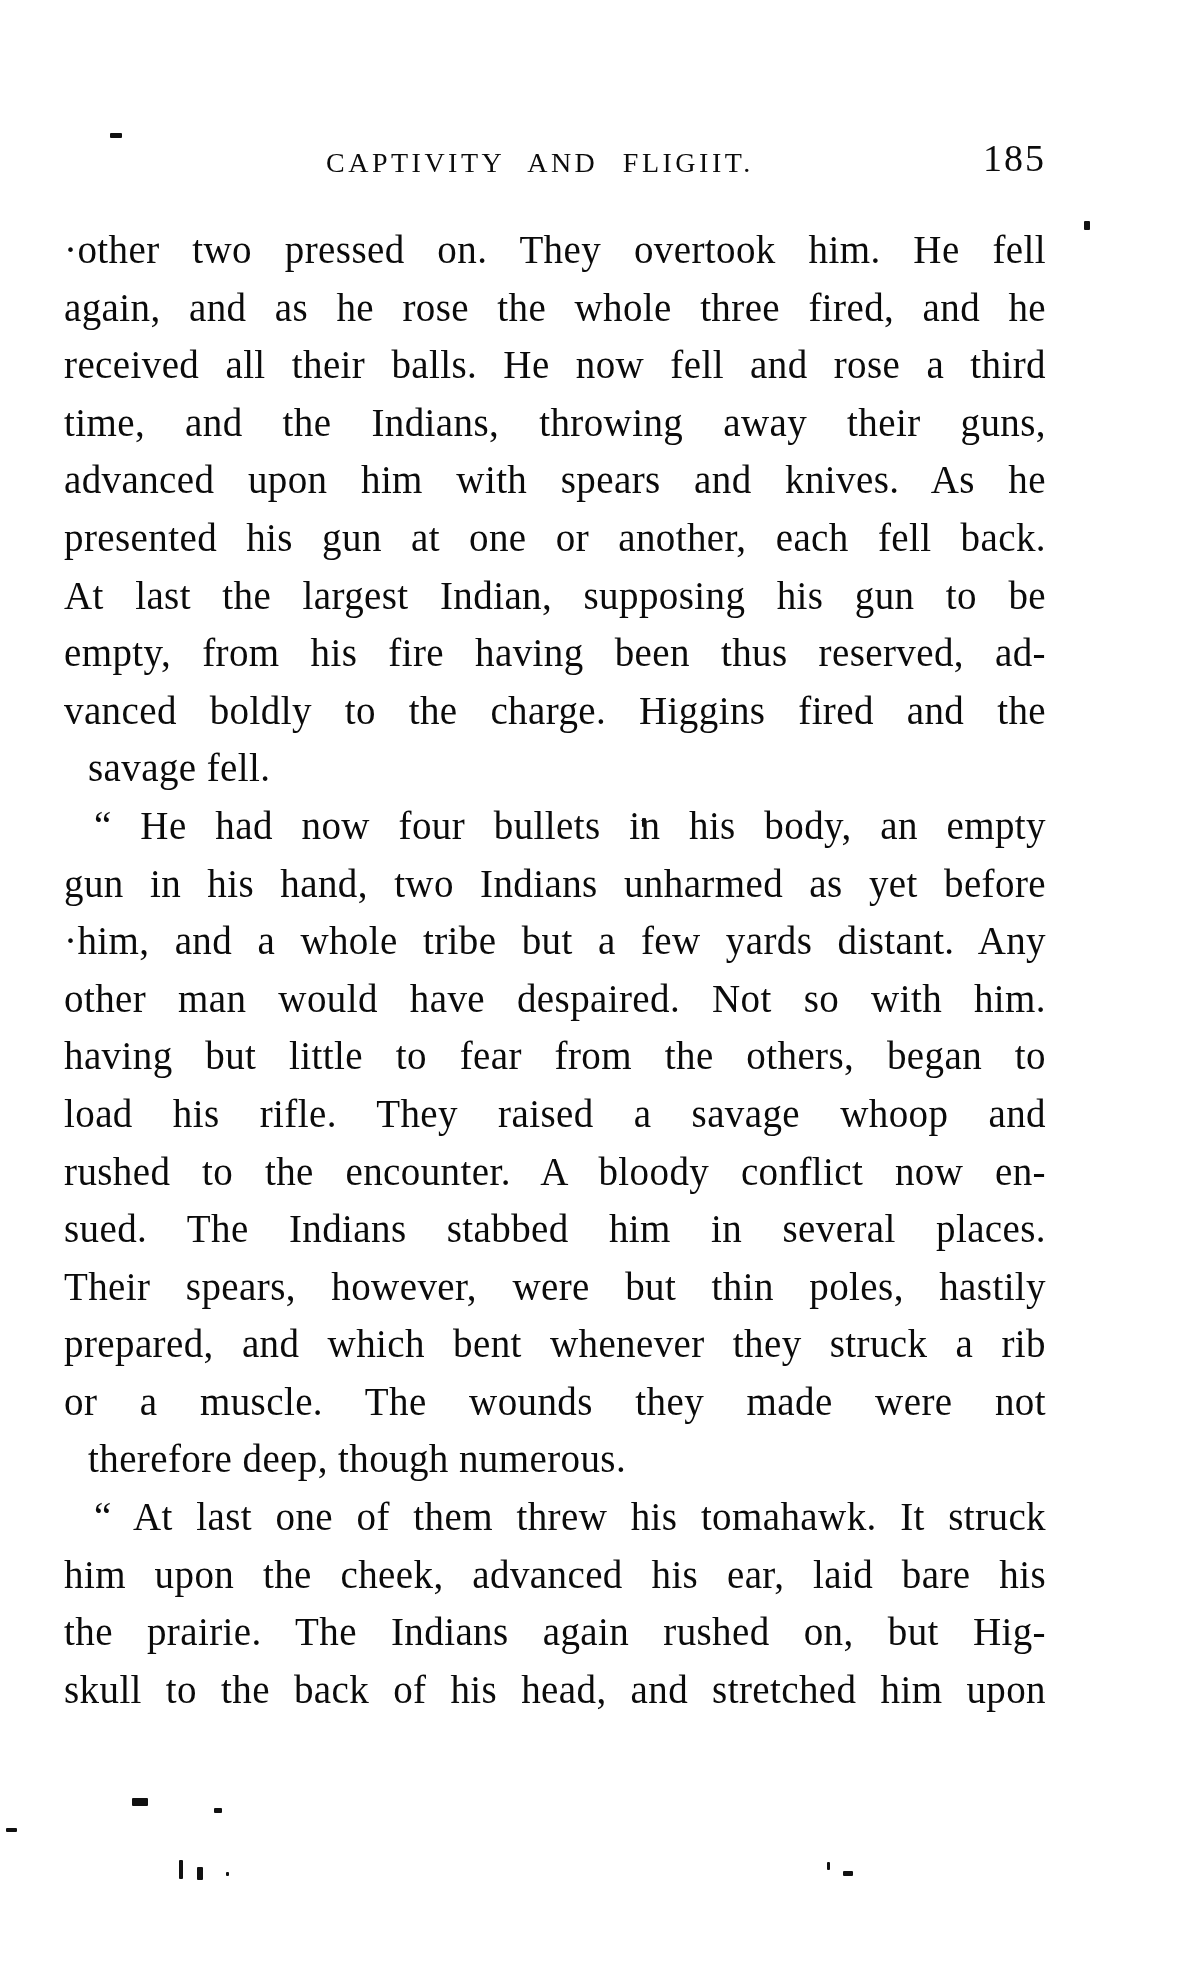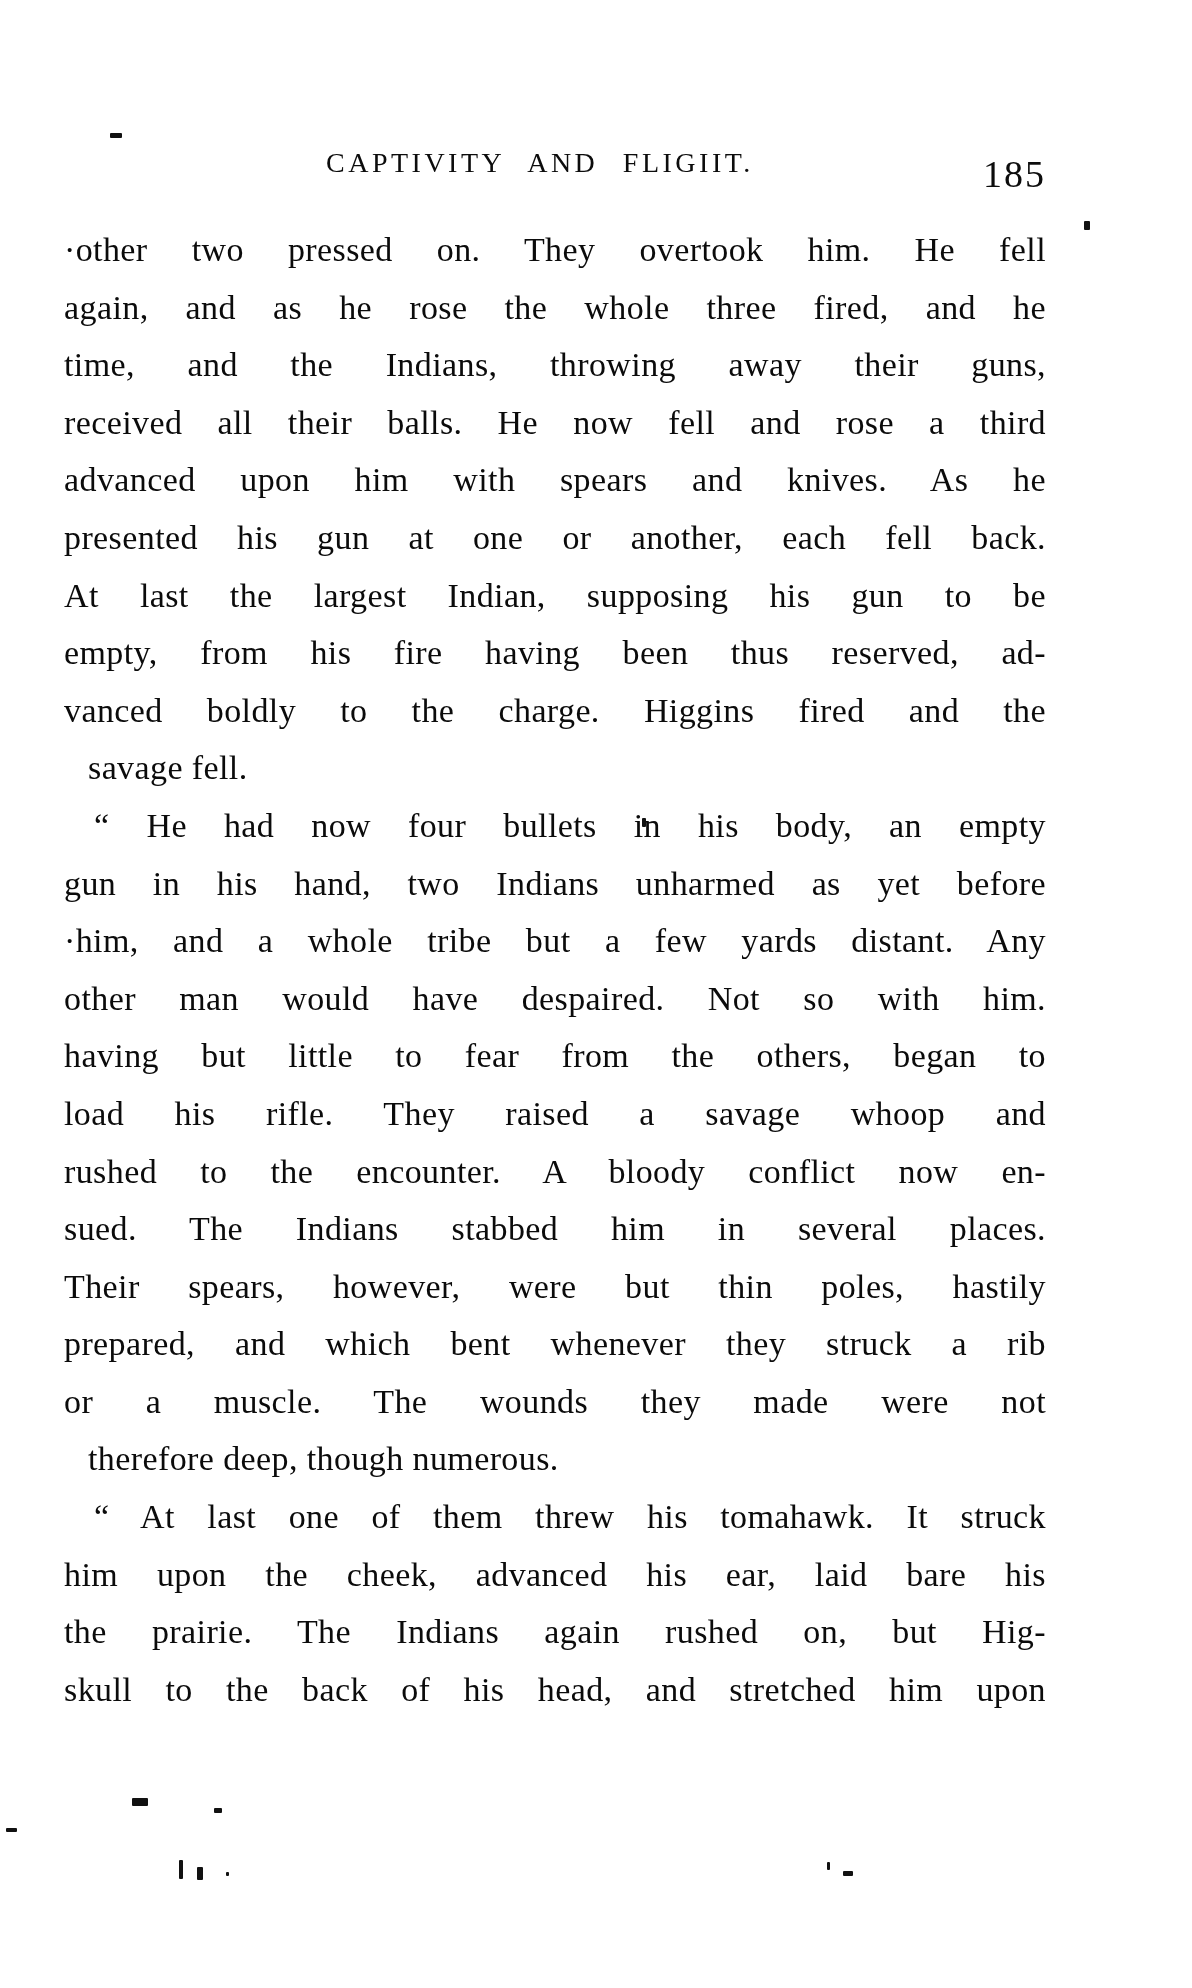--- a/index.html
+++ b/index.html
@@ -28,36 +28,36 @@
     letter-spacing: 3.5px;
     word-spacing: 14px;
     color: #0c0c0c;
     white-space: nowrap;
     font-weight: 500;
     text-align: center;
   }
   .page-number {
     position: absolute;
     left: 983px;
-    top: 152px;
+    top: 136px;
     font-size: 38px;
     letter-spacing: 2px;
     color: #0c0c0c;
     font-variant-numeric: oldstyle-nums;
   }
   .body-text {
     position: absolute;
     left: 64px;
     top: 221px;
     width: 982px;
   }
   .line {
     height: 57.6px;
     line-height: 57.6px;
-    font-size: 34px;
+    font-size: 39px;
     letter-spacing: 0.4px;
     color: #0b0b0b;
     text-align: justify;
     text-align-last: justify;
     white-space: nowrap;
     overflow: visible;
   }
   .line.no-justify {
     text-align-last: left;
     margin-left: 24px;
@@ -76,22 +76,22 @@
 
 <div class="page">
   <div>
     <span class="running-title">CAPTIVITY AND FLIGIIT.</span>
     <span class="page-number">185</span>
   </div>
 
   <div class="body-text" id="body-lines">
       <div class="line">·other two pressed on. They overtook him. He fell</div>
       <div class="line">again, and as he rose the whole three fired, and he</div>
+      <div class="line">received all their balls. He now fell and rose a third</div>
       <div class="line">time, and the Indians, throwing away their guns,</div>
-      <div class="line">received all their balls. He now fell and rose a third</div>
       <div class="line">advanced upon him with spears and knives. As he</div>
       <div class="line">presented his gun at one or another, each fell back.</div>
       <div class="line">At last the largest Indian, supposing his gun to be</div>
       <div class="line">empty, from his fire having been thus reserved, ad-</div>
       <div class="line">vanced boldly to the charge. Higgins fired and the</div>
       <div class="line no-justify">savage fell.</div>
       <div class="line indent">“ He had now four bullets in his body, an empty</div>
       <div class="line">gun in his hand, two Indians unharmed as yet before</div>
       <div class="line">·him, and a whole tribe but a few yards distant. Any</div>
       <div class="line">other man would have despaired. Not so with him.</div>

